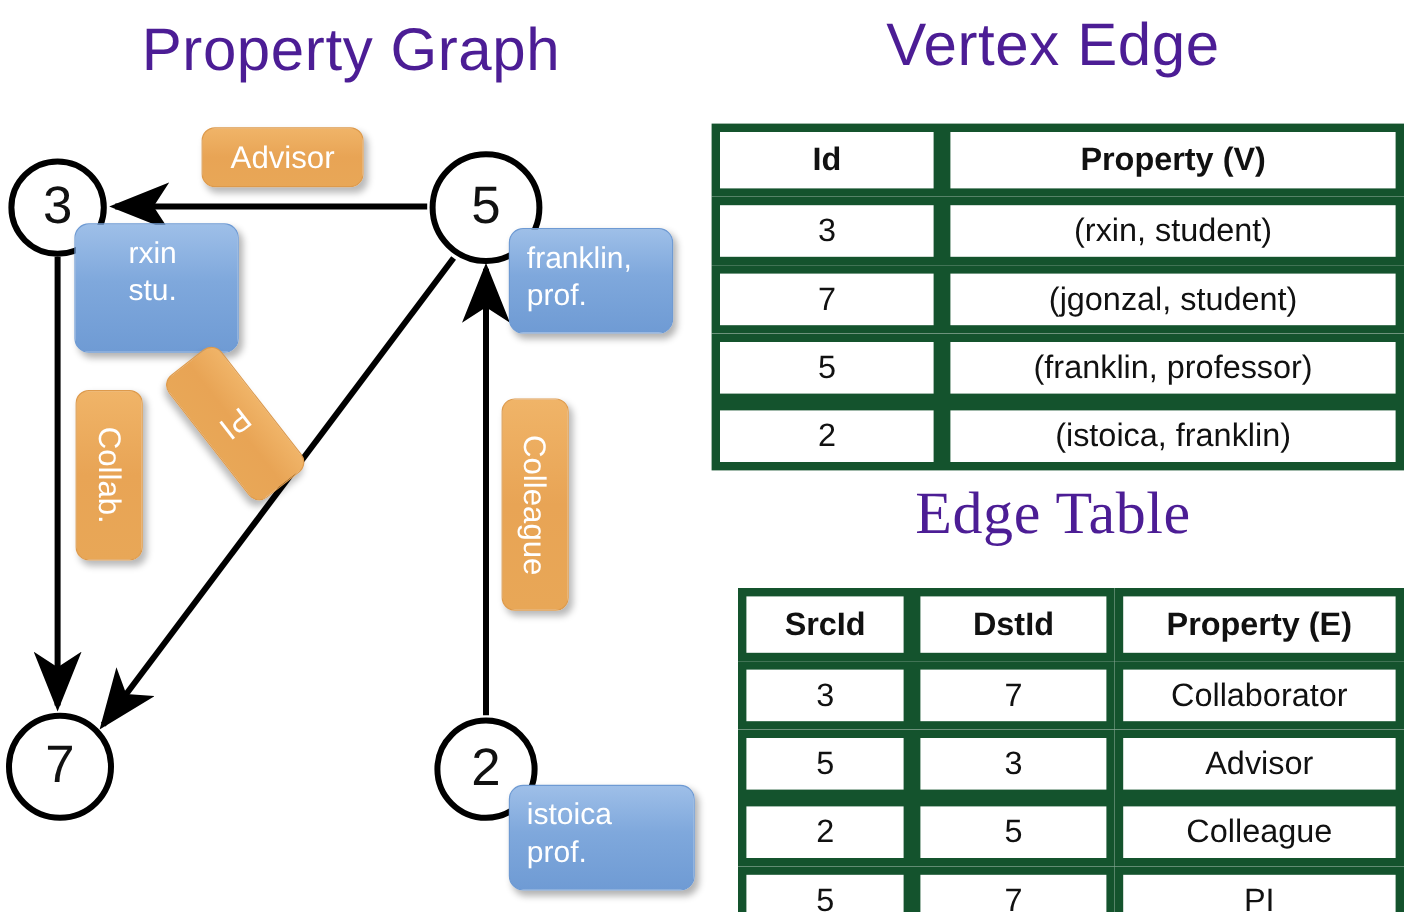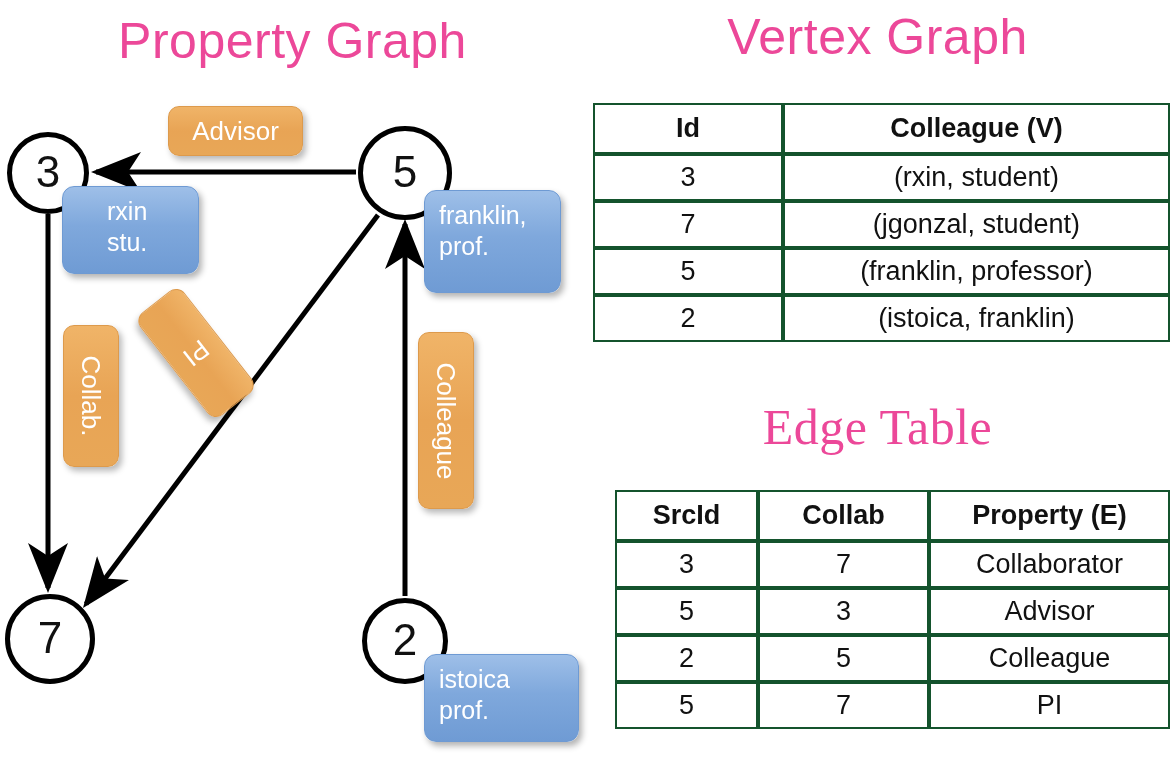--- a/index.html
+++ b/index.html
@@ -16,21 +16,21 @@
     color: #000;
   }
 
   
   .title {
     position: absolute;
     font-family: "Liberation Sans", sans-serif;
     font-weight: 300;
     font-size: 50px;
     line-height: 1;
-    color: #ec4899;
+    color: #4c1d95;
     letter-spacing: 0.5px;
     white-space: nowrap;
     text-align: center;
   }
   #title-property-graph { left: 0px;   top: 16px;  width: 585px; }
   #title-vertex-table   { left: 585px; top: 12px;  width: 585px; }
   #title-edge-table     { left: 585px; top: 402px; width: 585px; font-family: Liberation Serif, serif; }
 
   
   #graph-panel {
@@ -79,22 +79,22 @@
     color: #ffffff;
     font-family: "Liberation Sans", sans-serif;
     font-weight: 300;
     font-size: 25px;
     line-height: 1.22;
     padding: 9px 0 9px 14px;
     box-sizing: border-box;
     z-index: 4;
     white-space: pre-line;
   }
-  #prop-rxin     { left: 62px;  top: 186px; width: 137px; height: 88px; padding-left: 44px; }
-  #prop-franklin { left: 424px; top: 190px; width: 137px; height: 103px; }
+  #prop-rxin     { left: 62px;  top: 186px; width: 137px; height: 108px; padding-left: 44px; }
+  #prop-franklin { left: 424px; top: 190px; width: 137px; height: 88px; }
   #prop-jgonzal  { left: 62px;  top: 654px; width: 140px; height: 88px; }
   #prop-istoica  { left: 424px; top: 654px; width: 155px; height: 88px; }
 
   
   .edge-label {
     position: absolute;
     border-radius: 11px;
     background: linear-gradient(180deg, #f0b468 0%, #e8a455 50%, #e8a757 100%);
     border: 1px solid #dd9a4c;
     box-shadow: 3px 4px 6px rgba(0,0,0,0.28);
@@ -132,21 +132,21 @@
   #edge-label-pi .rot { transform: rotate(90deg); }
 
   
   .data-table {
     position: absolute;
     border-collapse: separate;
     border-spacing: 0;
     font-family: "Liberation Sans", sans-serif;
   }
   .data-table td, .data-table th {
-    border: 2px solid #14532d;
+    border: 7px solid #14532d;
     padding: 0;
     height: 43px;
     text-align: center;
     vertical-align: middle;
     font-weight: 300;
     font-size: 27px;
     color: #111;
     background: #ffffff;
   }
   .data-table th {
@@ -219,27 +219,27 @@
 
   <div class="edge-label" id="edge-label-pi">
     <span class="rot">PI</span>
   </div>
 
   <div class="edge-label" id="edge-label-colleague">
     <span class="rot">Colleague</span>
   </div>
 </div>
 
-<div class="title" id="title-vertex-table">Vertex Graph</div>
+<div class="title" id="title-vertex-table">Vertex Edge</div>
 
 <table class="data-table" id="vertex-table">
   <thead>
     <tr>
       <th class="col-id">Id</th>
-      <th class="col-prop cell-v">Colleague (V)</th>
+      <th class="col-prop cell-v">Property (V)</th>
     </tr>
   </thead>
   <tbody>
     <tr>
       <td class="col-id">3</td>
       <td class="col-prop cell-v">(rxin, student)</td>
     </tr>
     <tr>
       <td class="col-id">7</td>
       <td class="col-prop cell-v">(jgonzal, student)</td>
@@ -254,21 +254,21 @@
     </tr>
   </tbody>
 </table>
 
 <div class="title" id="title-edge-table">Edge Table</div>
 
 <table class="data-table" id="edge-table">
   <thead>
     <tr>
       <th class="col-src">SrcId</th>
-      <th class="col-dst">Collab</th>
+      <th class="col-dst">DstId</th>
       <th class="col-pe cell-e">Property (E)</th>
     </tr>
   </thead>
   <tbody>
     <tr>
       <td class="col-src">3</td>
       <td class="col-dst">7</td>
       <td class="col-pe cell-e">Collaborator</td>
     </tr>
     <tr>

